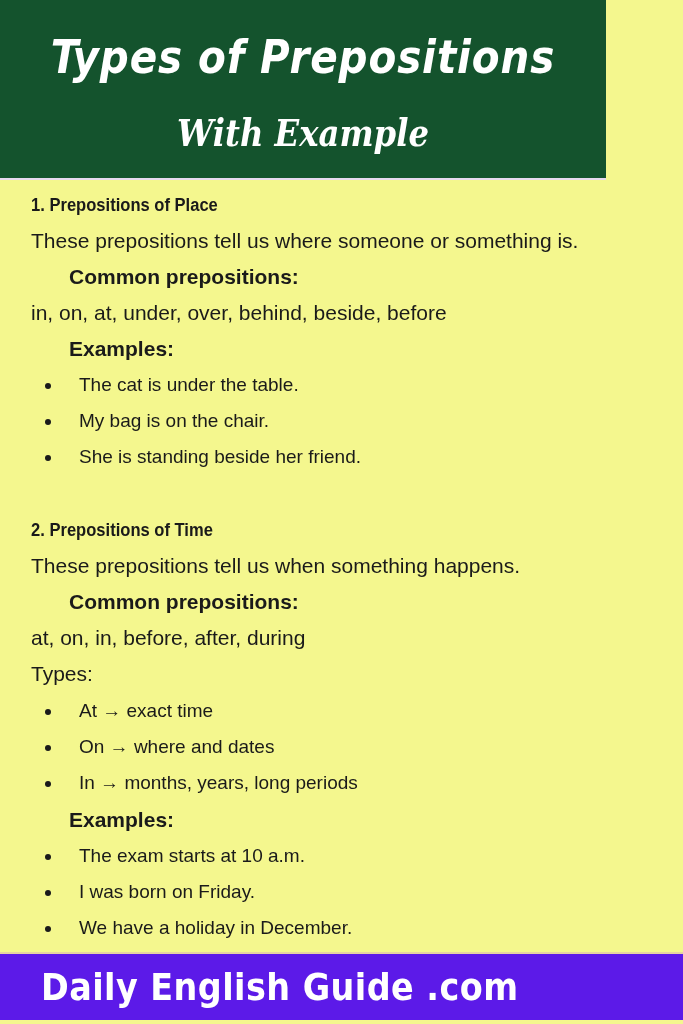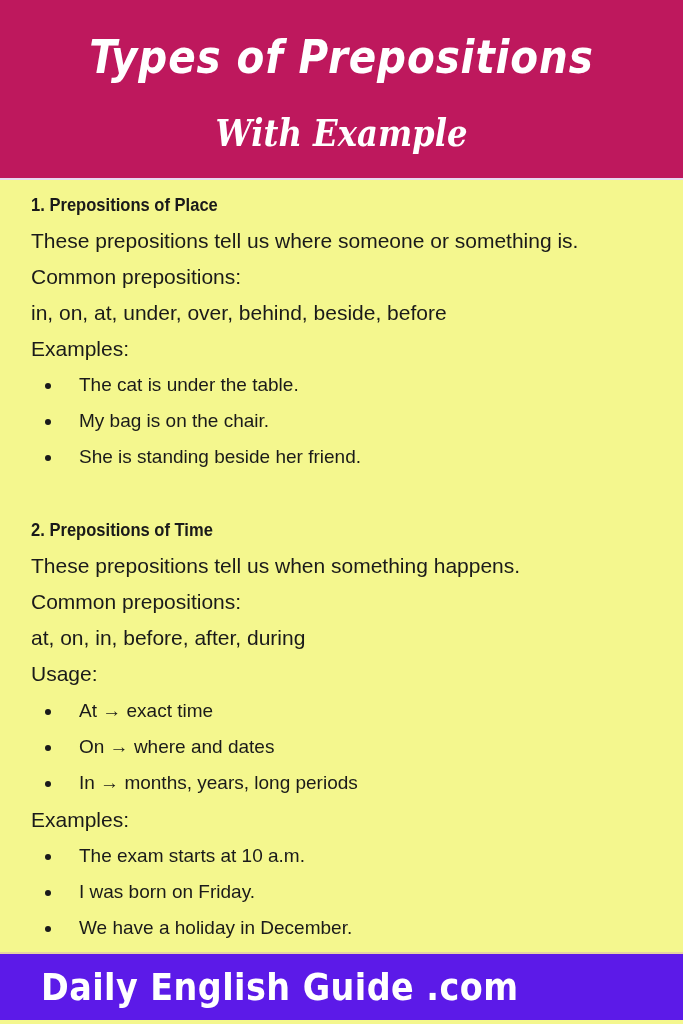--- a/index.html
+++ b/index.html
@@ -4,22 +4,22 @@
 <style>
   html, body { margin: 0; padding: 0; }
   body {
     width: 683px; height: 1024px; overflow: hidden;
     background: #f4f78e;
     font-family: "Liberation Sans", sans-serif;
     color: #1a1a1a;
     position: relative;
   }
   .header {
-    position: absolute; left: 0; top: 0; width: 683px; height: 178px;
-    background: #be185d;
+    position: absolute; left: 0; top: 0; width: 606px; height: 178px;
+    background: #14532d;
     color: #ffffff;
     text-align: center;
     border-bottom: 2px solid #e7d9f0;
   }
   .title {
     position: absolute; left: 0; right: 0; top: 30px;
     font-family: "DejaVu Sans", sans-serif;
     font-weight: bold; font-style: italic;
     font-size: 46px; letter-spacing: 1px;
     transform: scaleX(0.88);
@@ -27,21 +27,21 @@
   .subtitle {
     position: absolute; left: 0; right: 0; top: 110px;
     font-family: "DejaVu Serif", serif;
     font-weight: bold; font-style: italic;
     font-size: 38px;
     transform: scaleX(0.85);
   }
   .content { position: absolute; left: 31px; top: 180px; right: 20px; }
   .line { position: absolute; left: 0; white-space: nowrap; font-size: 21px; line-height: 24px; }
   .section-title { font-family: "Liberation Sans", sans-serif; font-weight: bold; font-size: 18px; transform: scaleX(0.92); transform-origin: left center; }
-  .bold { font-weight: normal; }
+  .bold { font-weight: bold; margin-left: 38px; }
   .bullet { position: absolute; left: 12px; font-size: 19px; line-height: 24px; white-space: nowrap; }
   .bullet .dot { position: absolute; left: 2px; top: 10px; width: 6px; height: 6px; border-radius: 50%; background: #1a1a1a; }
   .bullet .txt { position: absolute; left: 36px; top: 0; }
   .footer {
     position: absolute; left: 0; top: 952px; width: 683px; height: 66px;
     background: #5c1ae8;
     color: #fff;
     border-top: 2px solid #e6d3a2;
   }
   .footer-text {
@@ -77,21 +77,21 @@
   </div>
   <div class="bullet" style="top:265px">
     <span class="dot"></span>
     <span class="txt">She is standing beside her friend.</span>
   </div>
 
   <div class="line section-title" style="top:338px">2. Prepositions of Time</div>
   <div class="line" style="top:374px">These prepositions tell us when something happens.</div>
   <div class="line bold" style="top:410px">Common prepositions:</div>
   <div class="line" style="top:446px">at, on, in, before, after, during</div>
-  <div class="line" style="top:482px">Usage:</div>
+  <div class="line" style="top:482px">Types:</div>
   <div class="bullet" style="top:519px">
     <span class="dot"></span>
     <span class="txt">At → exact time</span>
   </div>
   <div class="bullet" style="top:555px">
     <span class="dot"></span>
     <span class="txt">On → where and dates</span>
   </div>
   <div class="bullet" style="top:591px">
     <span class="dot"></span>

